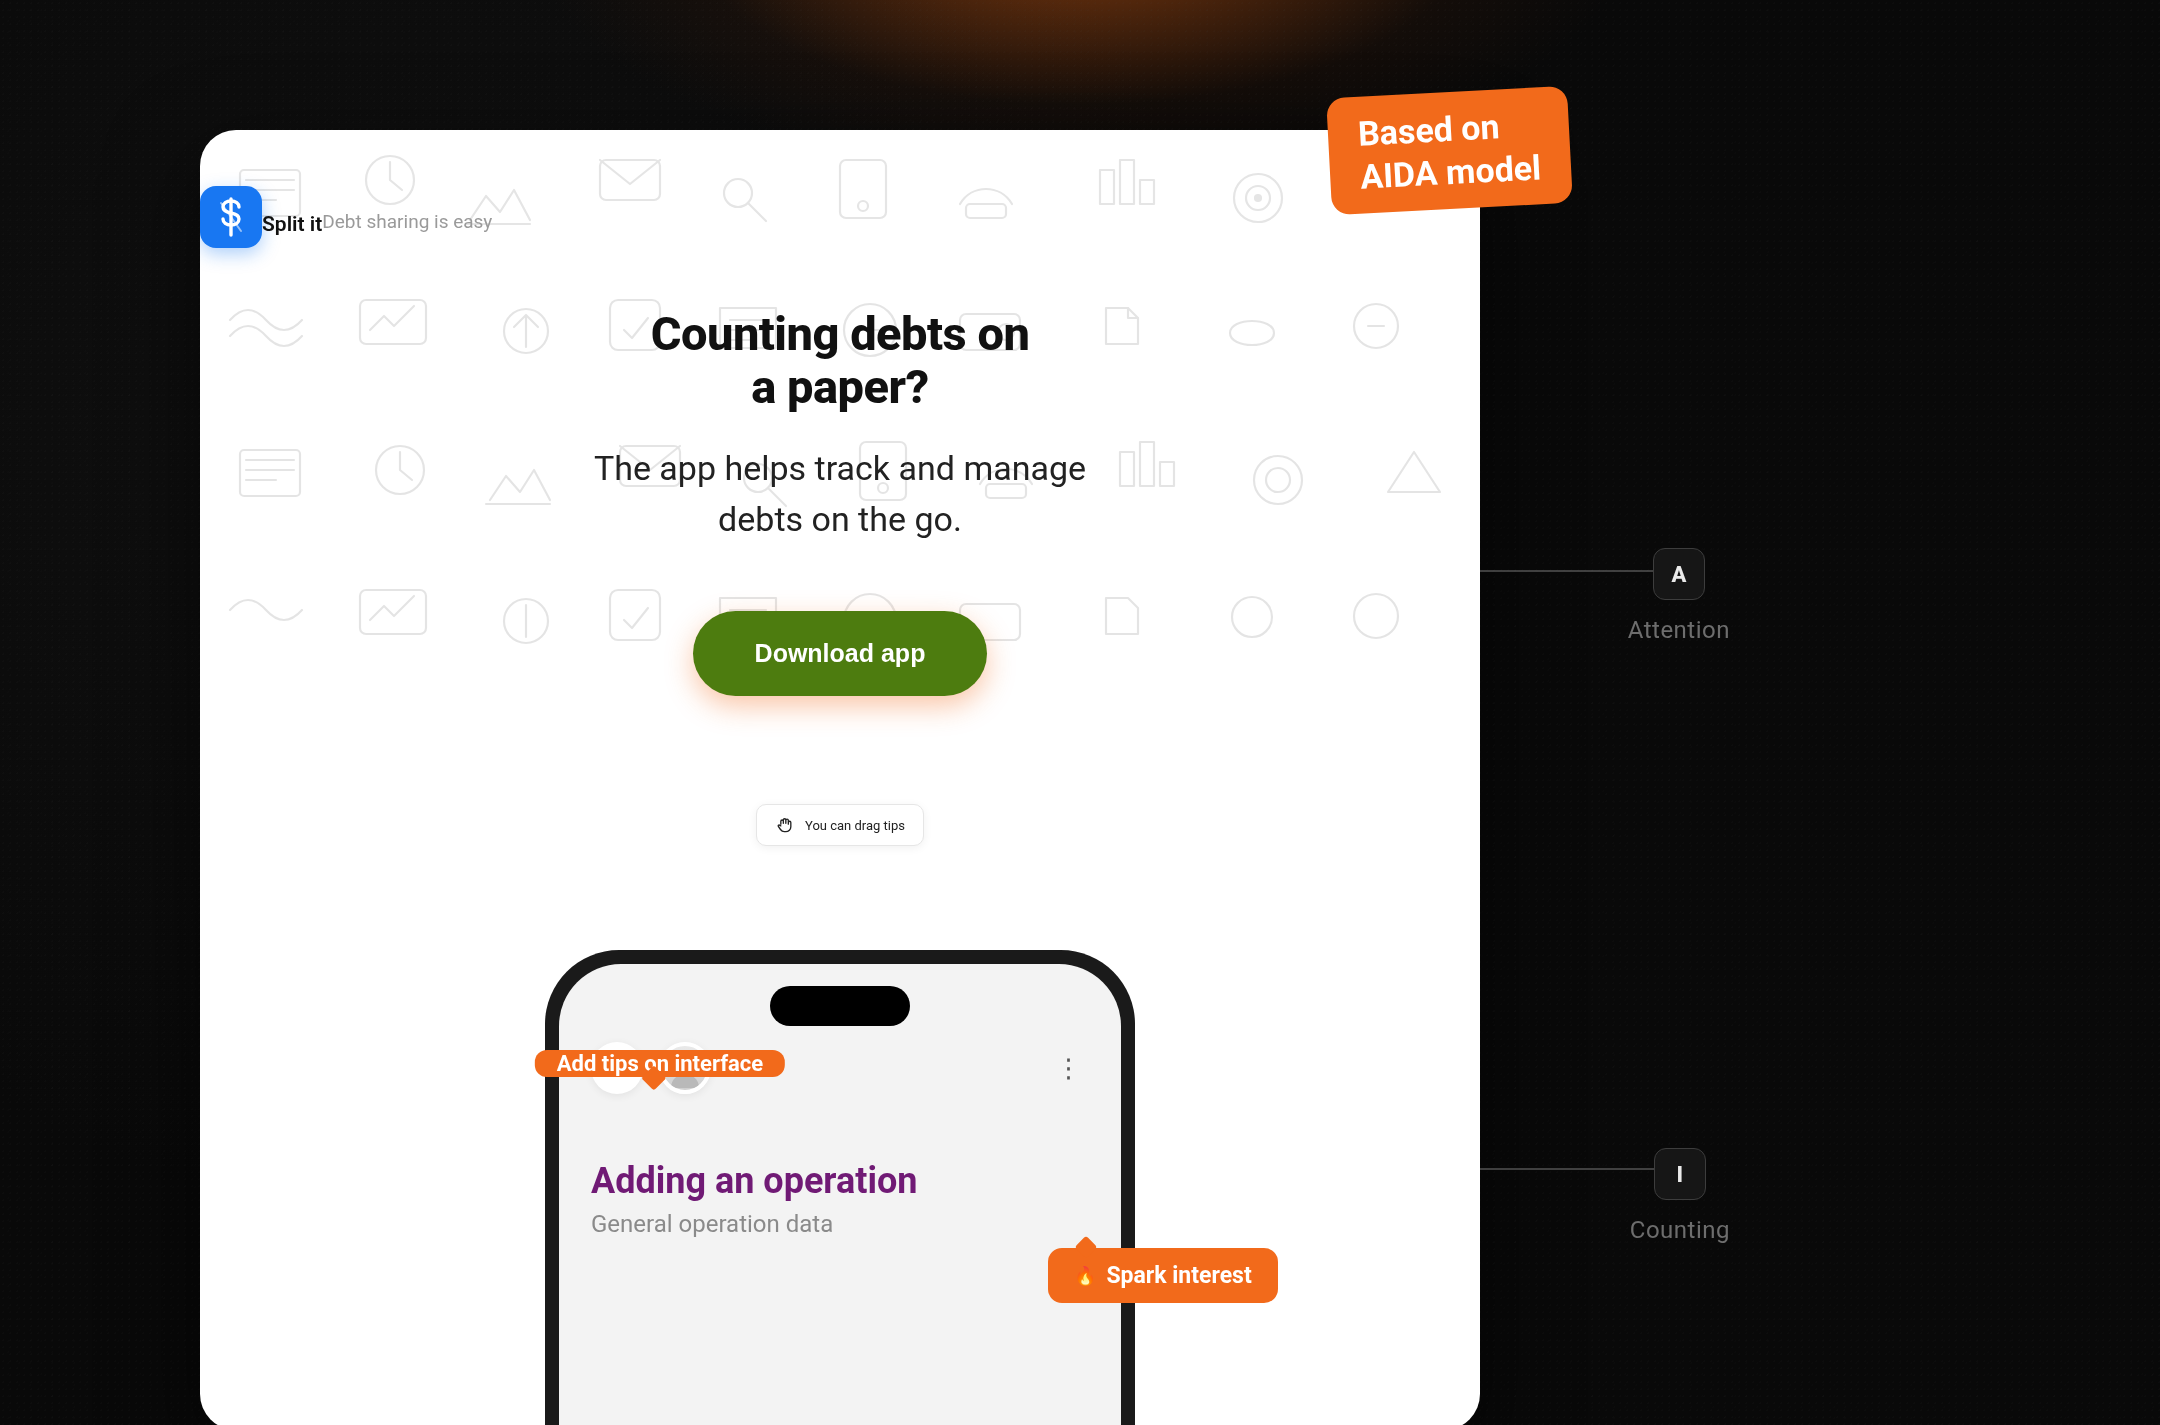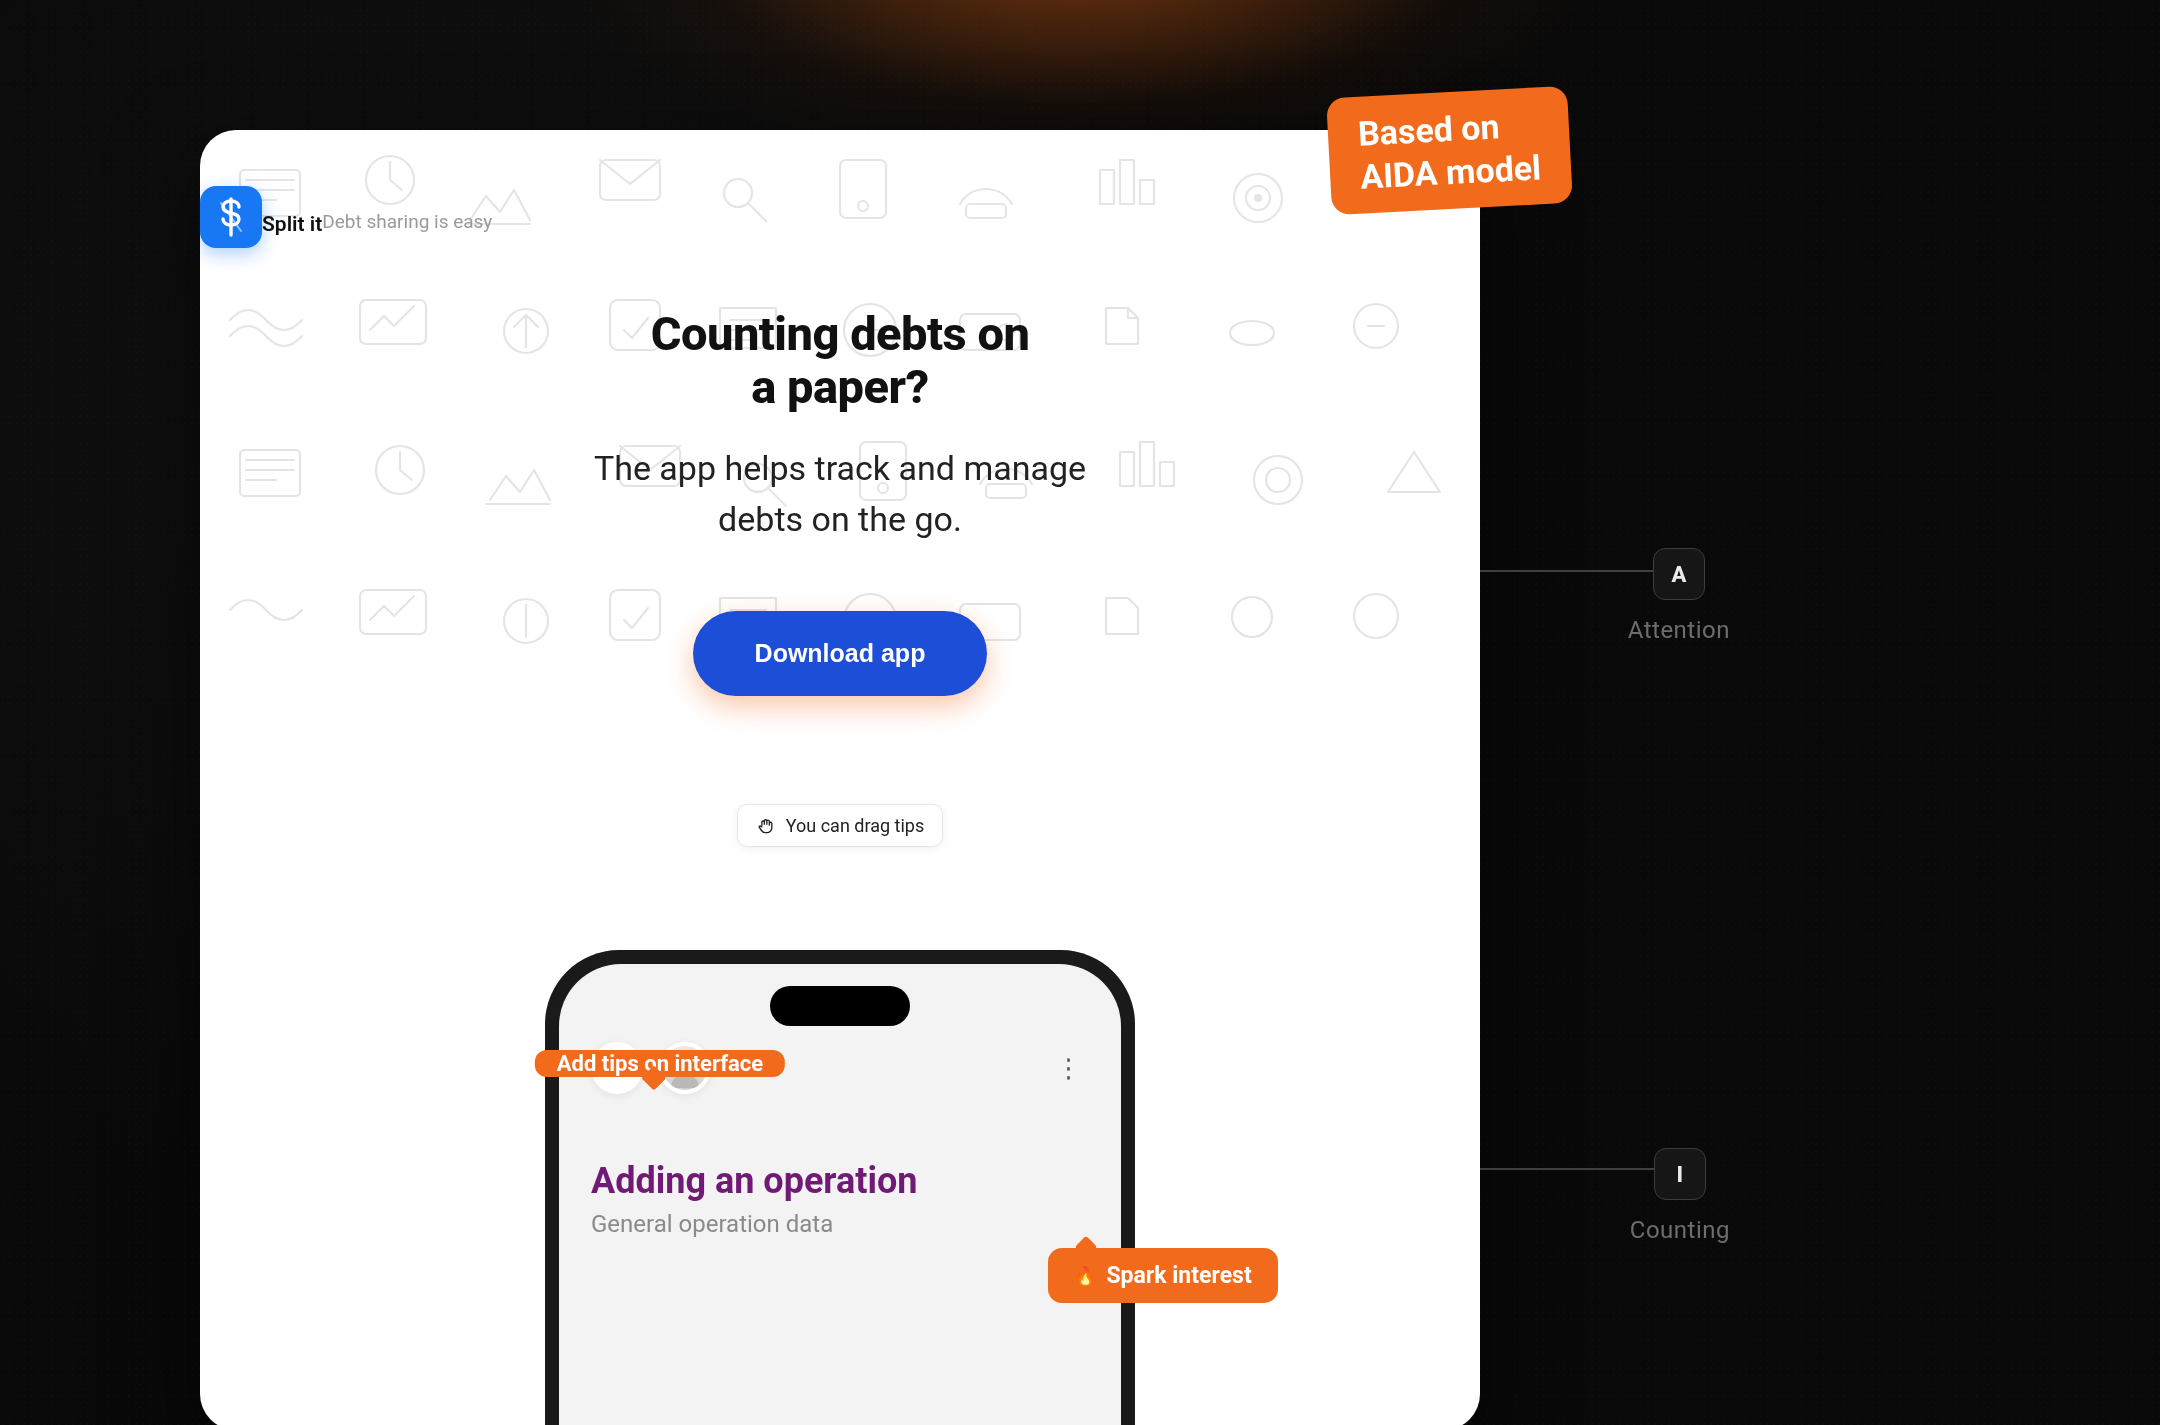--- a/index.html
+++ b/index.html
@@ -88,21 +88,21 @@
   text-align: center;
   font-size: 34px;
   line-height: 1.5;
   color: #222;
   position: relative;
 }
 .cta {
   margin: 66px auto 12px;
   display: block;
   padding: 28px 62px;
-  background: #1d4ed8;
+  background: #4d7c0f;
   color: #fff;
   font-size: 25px;
   font-weight: 700;
   border: none;
   border-radius: 999px;
   box-shadow: 0 10px 28px rgba(242,106,27,0.38);
   cursor: pointer;
   position: relative;
 }
 
@@ -110,21 +110,21 @@
   margin: 108px auto 0;
   display: flex;
   align-items: center;
   gap: 10px;
   width: fit-content;
   padding: 10px 18px;
   border-radius: 10px;
   background: #fff;
   border: 1px solid #e6e6e6;
   box-shadow: 0 2px 10px rgba(0,0,0,0.06);
-  font-size: 18px;
+  font-size: 13px;
   color: #222;
   position: relative;
 }
 .drag-hint .hand { width: 20px; height: 20px; }
 
 
 .phone {
   position: absolute;
   left: 50%;
   top: 820px;

